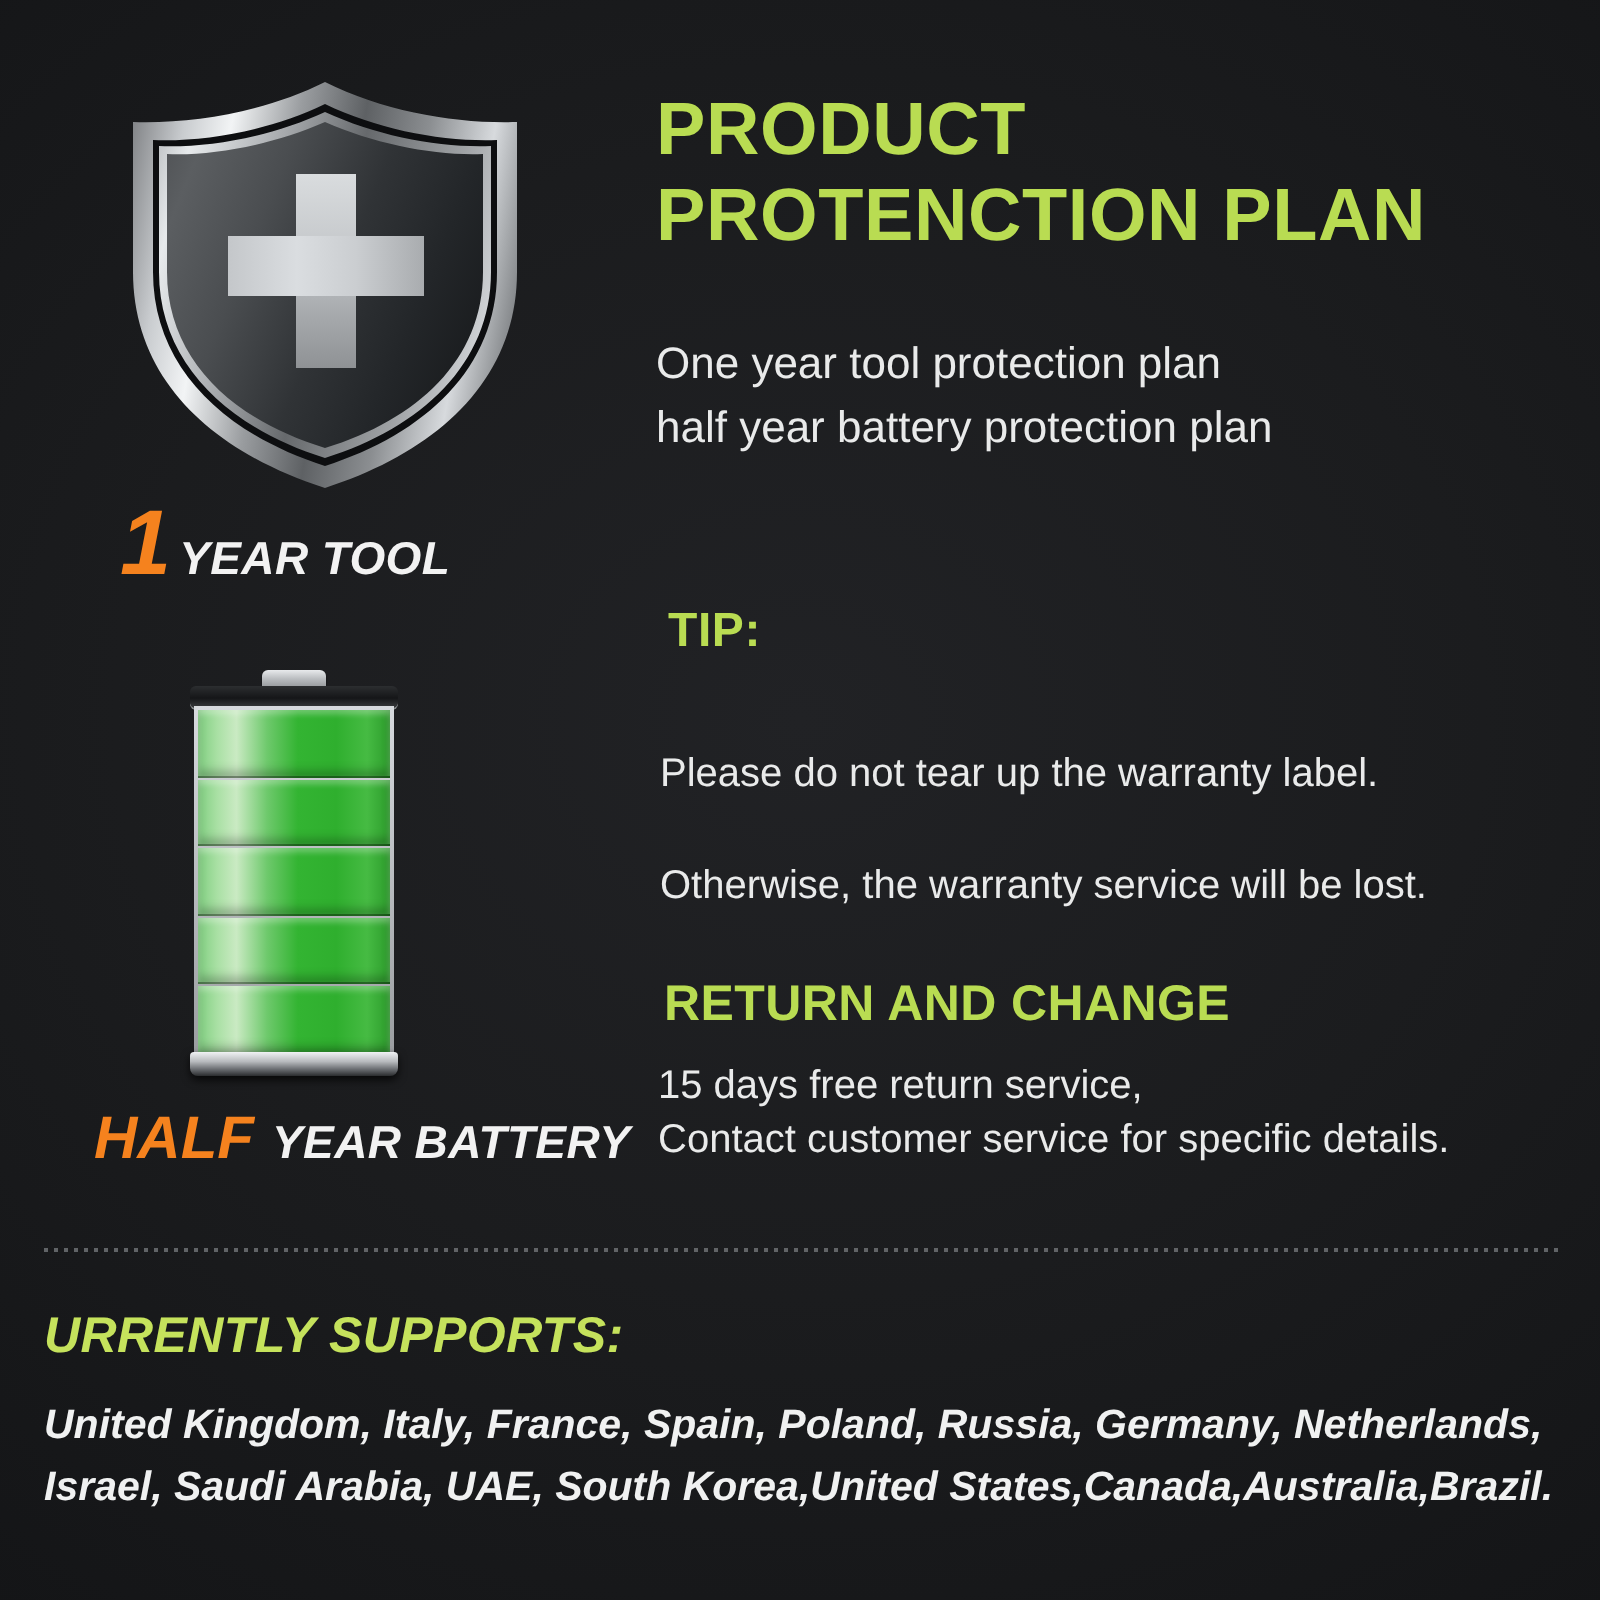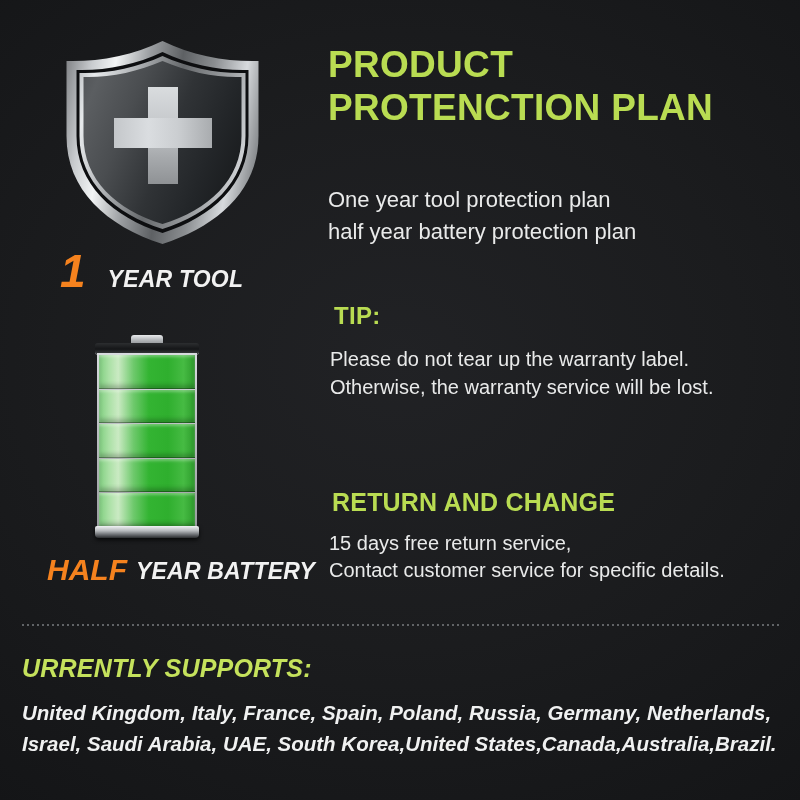--- a/index.html
+++ b/index.html
@@ -106,21 +106,21 @@
     font-style: italic;
     color: #f5821e;
     line-height: 1;
     letter-spacing: -1px;
   }
   #shield-label .sub {
     font-size: 23px;
     font-weight: bold;
     font-style: italic;
     color: #f2f2f2;
-    margin-left: 23px;
+    margin-left: 5px;
     letter-spacing: 0.2px;
     text-align: right;
   }
 
   
   #battery-block {
     position: absolute;
     left: 55px;
     top: 335px;
     width: 215px;
@@ -218,21 +218,21 @@
     font-size: 37px;
     font-weight: bold;
     line-height: 1.16;
     letter-spacing: 0.3px;
   }
   #main-title .t-line { display: block; }
 
   #main-subtitle {
     position: absolute;
     left: 328px;
-    top: 184px;
+    top: 166px;
     width: 470px;
     color: #e9eaea;
     font-size: 22px;
     line-height: 1.44;
     font-weight: 400;
   }
   #main-subtitle .s-line { display: block; }
 
   #tip-heading {
     position: absolute;
@@ -246,21 +246,21 @@
   }
   #tip-body {
     position: absolute;
     left: 330px;
     top: 345px;
     width: 470px;
     color: #e9eaea;
     font-size: 20px;
     line-height: 1.42;
   }
-  #tip-body .s-line { display: block; }
+  #tip-body .s-line { display: block; margin-top: 28px; }
 
   #return-heading {
     position: absolute;
     left: 332px;
     top: 488px;
     color: #b9dc52;
     font-size: 25px;
     font-weight: bold;
     letter-spacing: 0.2px;
   }

